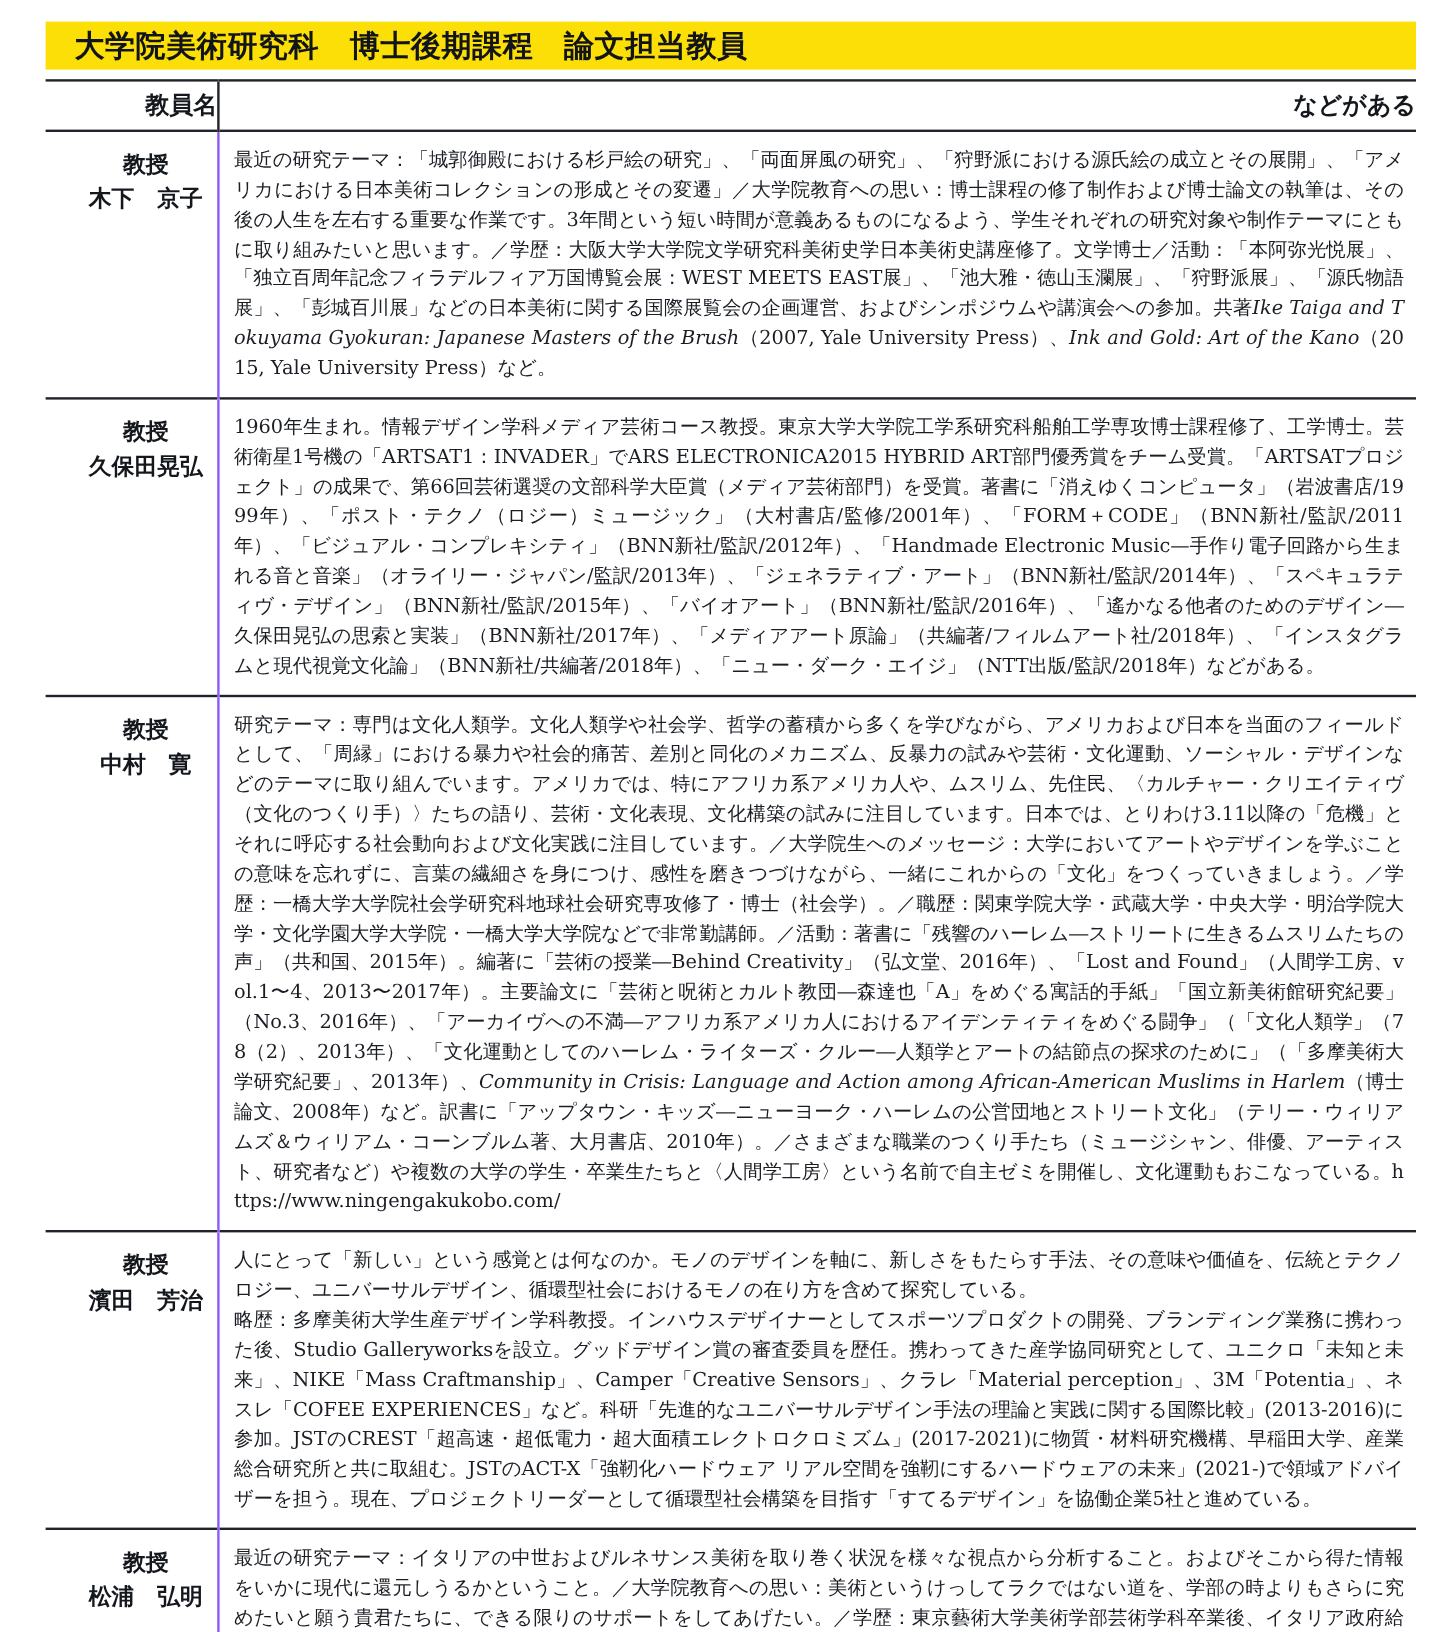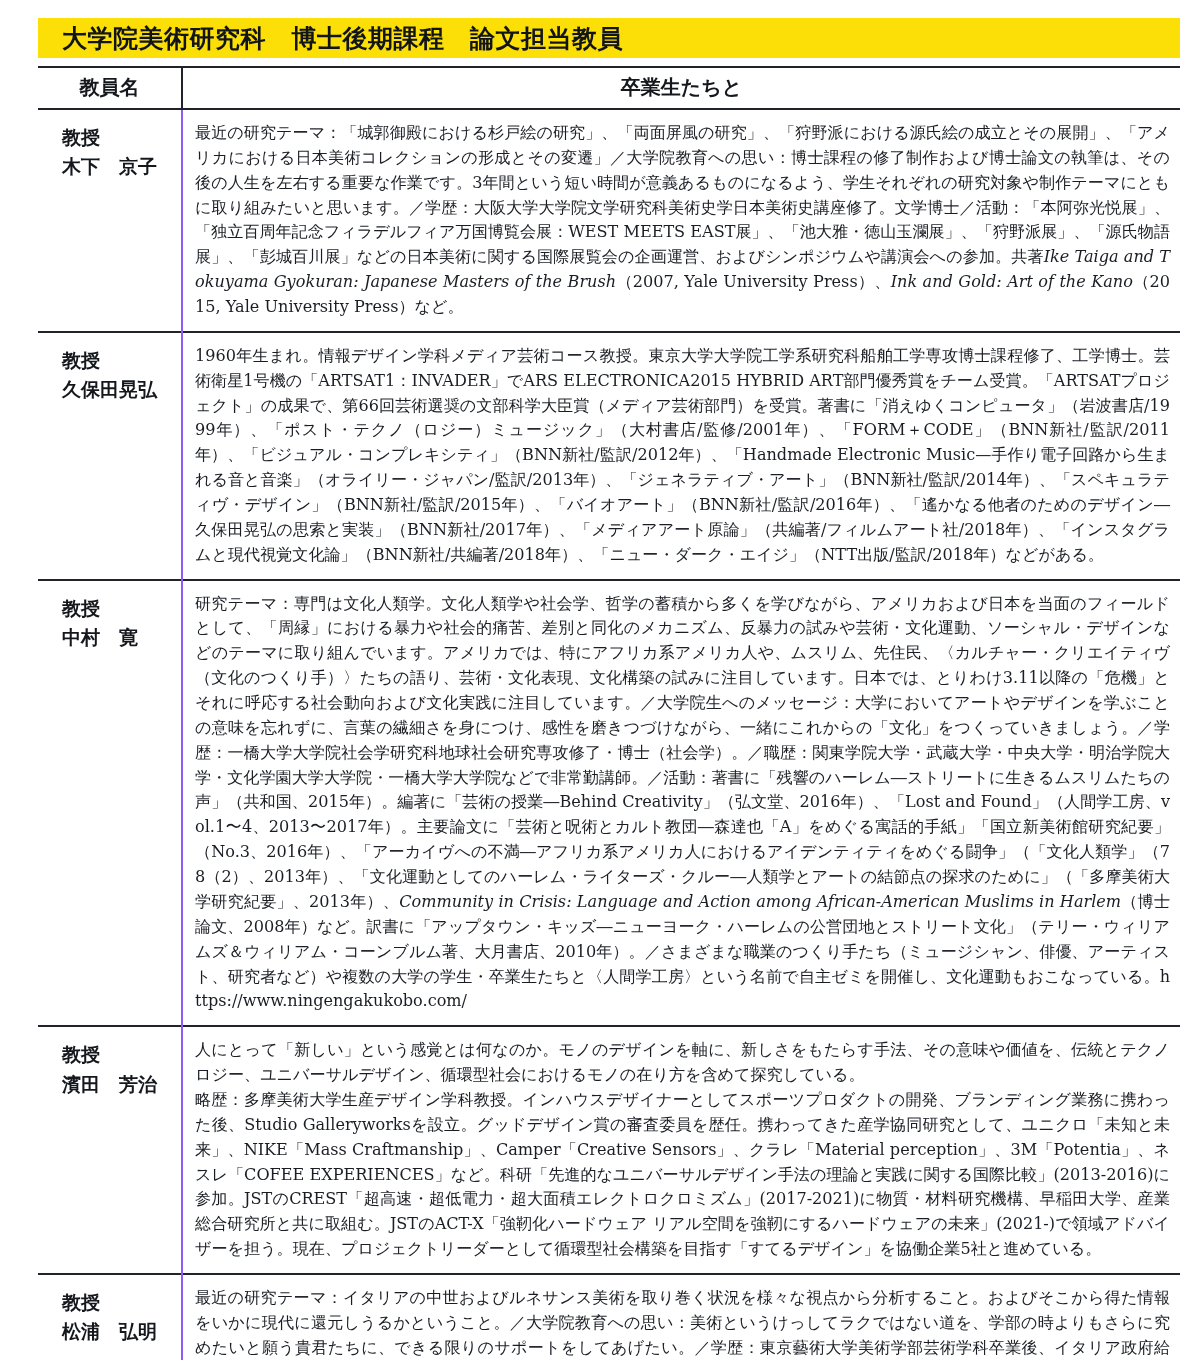--- a/index.html
+++ b/index.html
@@ -55,34 +55,35 @@
     border-collapse: collapse;
     table-layout: fixed;
   }
   .tbl col.c-name { width: 144px; }
   .tbl col.c-prof { width: 998px; }
 
   .tbl td, .tbl th {
     vertical-align: top;
     padding: 0;
     border: 0;
+    text-align: center;
   }
 
   
   .hr-row td {
     border-top: 2px solid #20242a;
     height: 0;
     line-height: 0;
     font-size: 0;
     padding: 0;
   }
 
   
   .hdr td {
-    text-align: center;
+    text-align: right;
     font-family: "DejaVu Sans", "Liberation Sans", sans-serif;
     font-weight: 700;
     font-size: 20px;
     padding: 6px 0 7px 0;
     color: #14181d;
   }
   .hdr .prof-cell {
     border-left: 2px solid #20242a;
   }
 
@@ -130,21 +131,21 @@
       <col class="c-name">
       <col class="c-prof">
     </colgroup>
     <tbody id="table-body">
 
     <tr class="hr-row">
           <td colspan="2"></td>
         </tr>
         <tr class="hdr">
           <td>教員名</td>
-          <td class="prof-cell">卒業生たちと</td>
+          <td class="prof-cell">などがある</td>
         </tr>
         <tr class="hr-row">
           <td colspan="2"></td>
         </tr>
         <tr class="body-row">
           <td class="name-cell">教授
 木下　京子</td>
           <td class="prof-cell">最近の研究テーマ：「城郭御殿における杉戸絵の研究」、「両面屏風の研究」、「狩野派における源氏絵の成立とその展開」、「アメリカにおける日本美術コレクションの形成とその変遷」／大学院教育への思い：博士課程の修了制作および博士論文の執筆は、その後の人生を左右する重要な作業です。3年間という短い時間が意義あるものになるよう、学生それぞれの研究対象や制作テーマにともに取り組みたいと思います。／学歴：大阪大学大学院文学研究科美術史学日本美術史講座修了。文学博士／活動：「本阿弥光悦展」、「独立百周年記念フィラデルフィア万国博覧会展：WEST MEETS EAST展」、「池大雅・徳山玉瀾展」、「狩野派展」、「源氏物語展」、「彭城百川展」などの日本美術に関する国際展覧会の企画運営、およびシンポジウムや講演会への参加。共著<i>Ike Taiga and Tokuyama Gyokuran: Japanese Masters of the Brush</i>（2007, Yale University Press）、<i>Ink and Gold: Art of the Kano</i>（2015, Yale University Press）など。</td>
         </tr>
         <tr class="hr-row">

